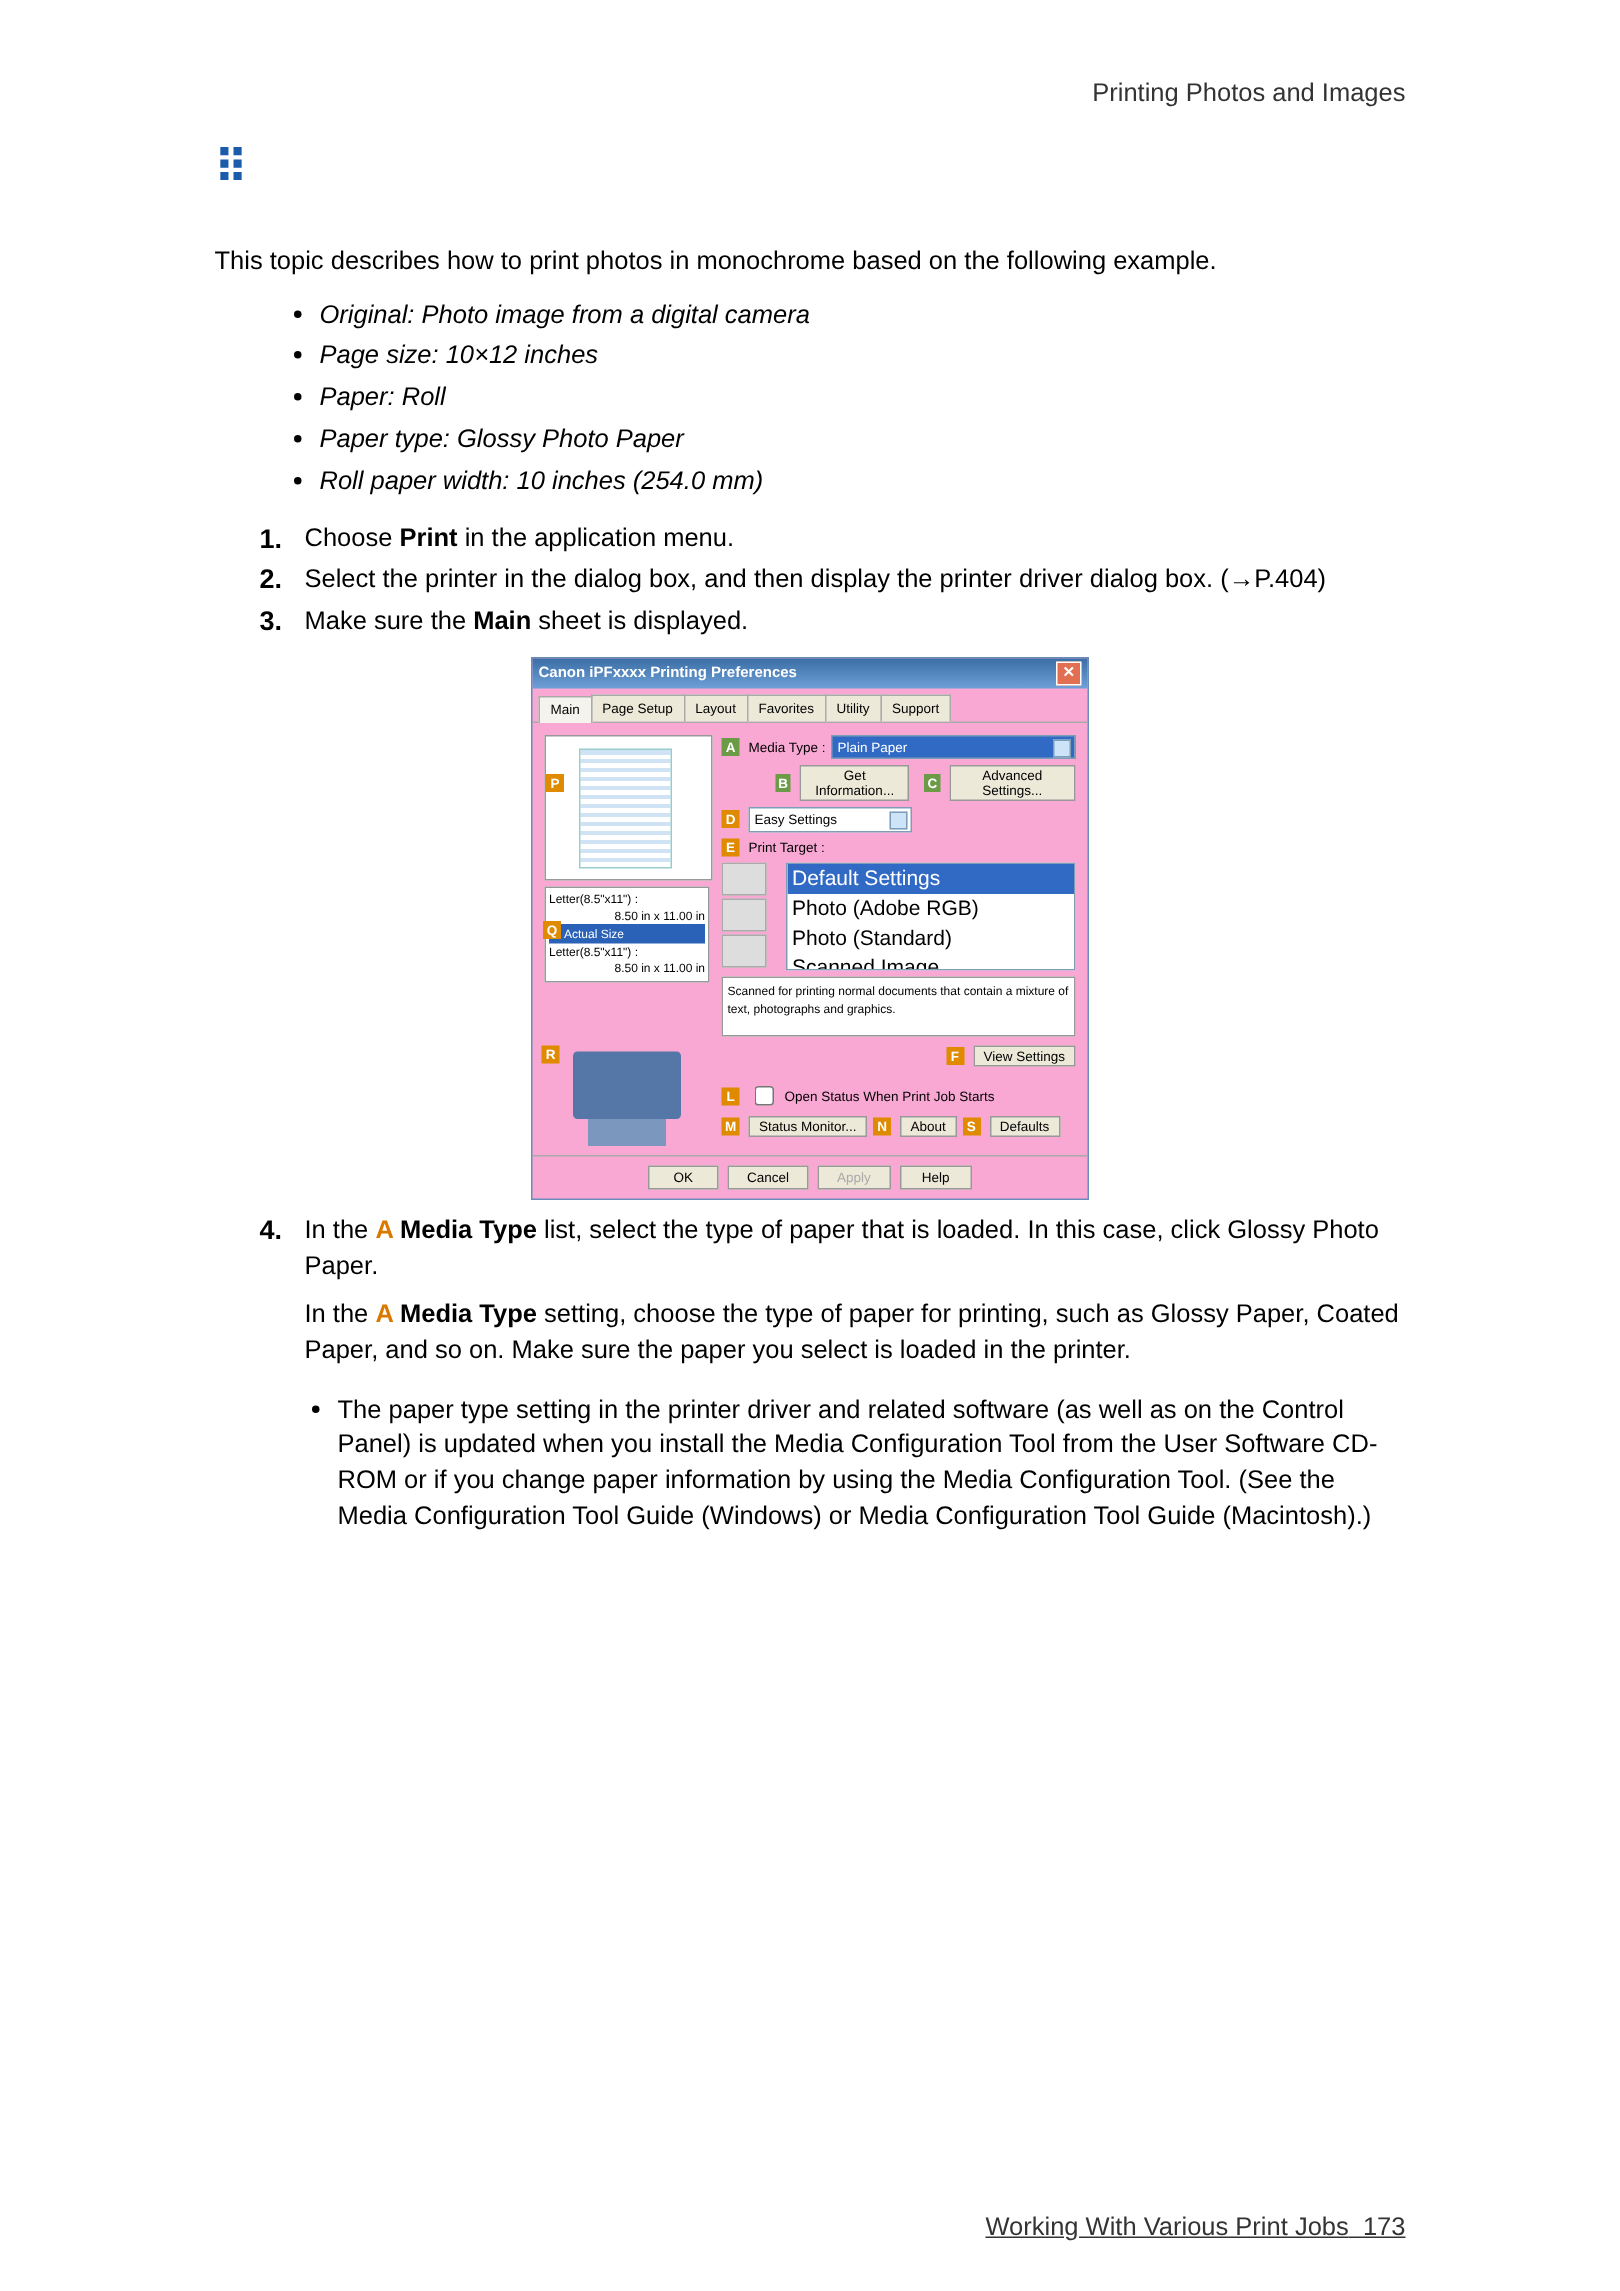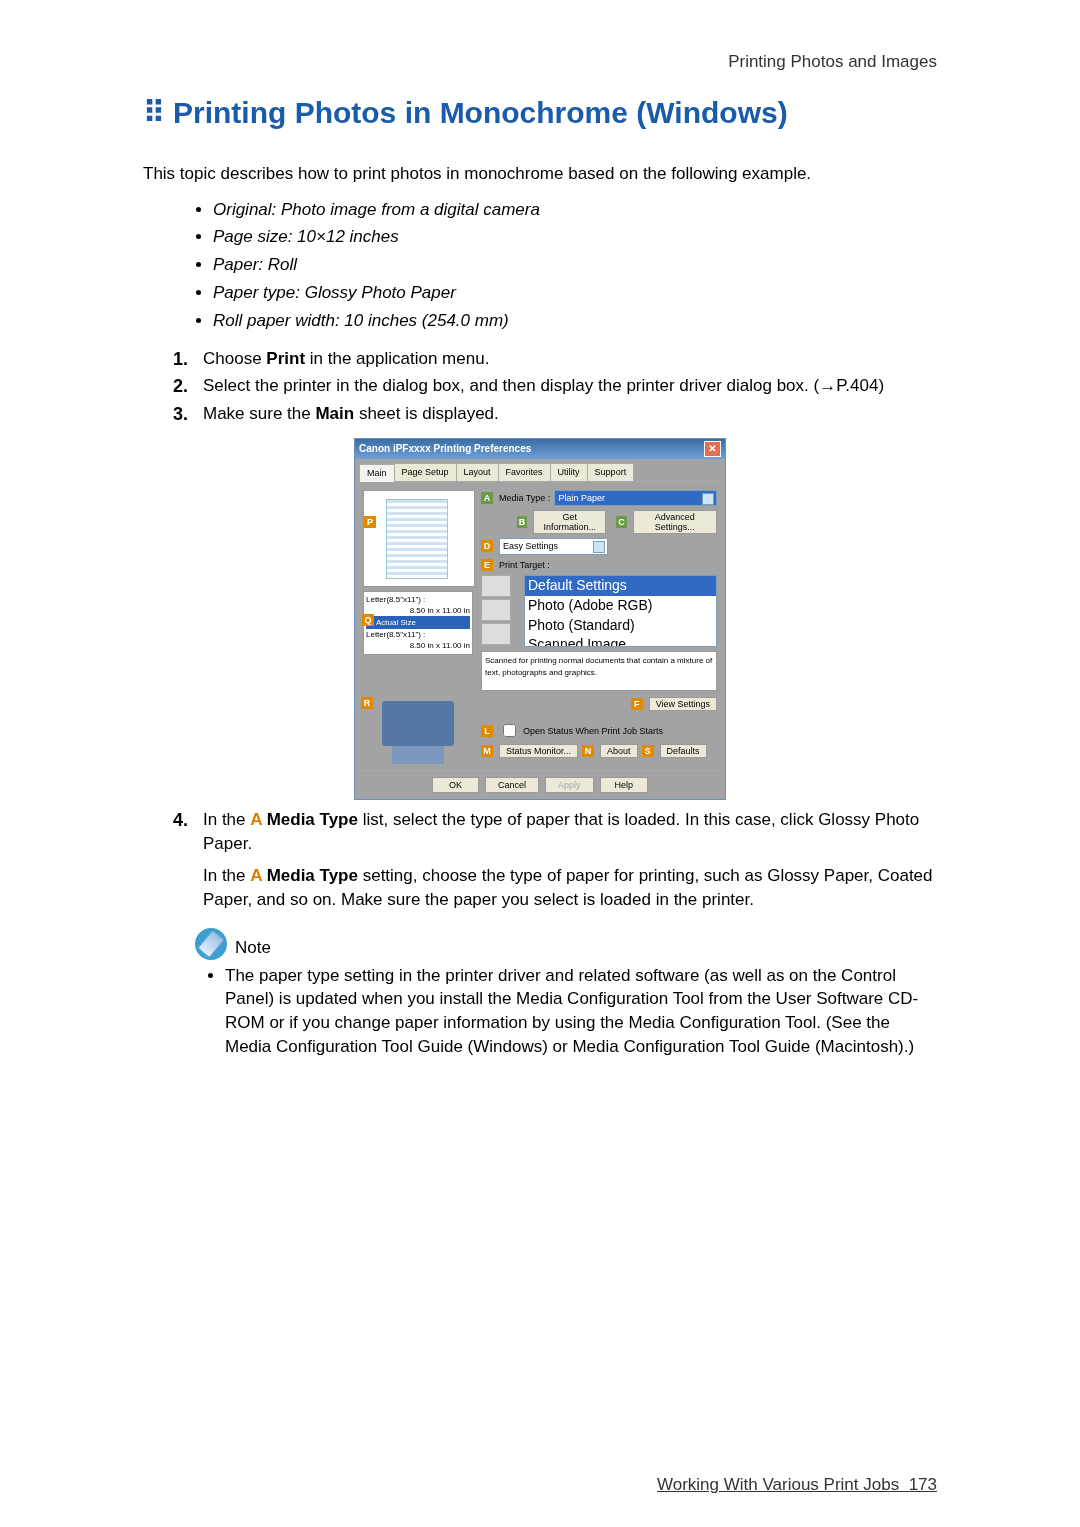--- a/index.html
+++ b/index.html
@@ -69,21 +69,21 @@
     font-size: 18px;
   }
   .dialog-wrap {
     text-align: center;
     margin: 12px 0 8px;
   }
   .dialog {
     display: inline-block;
     width: 370px;
     border: 1px solid #6a8cbb;
-    background: #a3a3a3;
+    background: #f9a8d4;
     text-align: left;
     font-size: 9px;
     font-family: Tahoma, Arial, sans-serif;
   }
   .dialog .titlebar {
     background: linear-gradient(#3a6ea5,#6fa0d8);
     color: #fff;
     padding: 2px 4px;
     display: flex;
     justify-content: space-between;
@@ -254,21 +254,20 @@
   }
 </style>
 </head>
 <body>
 
 <div class="page">
   <div class="header-bar">Printing Photos and Images</div>
 
   <h1>
     <span class="grid-icon">⠿</span>
-    <span>Printing Photos in Monochrome (Windows)</span>
   </h1>
 
   <p class="intro">This topic describes how to print photos in monochrome based on the following example.</p>
 
   <ul class="specs">
     <li>Original: Photo image from a digital camera</li>
     <li>Page size: 10×12 inches</li>
     <li>Paper: Roll</li>
     <li>Paper type: Glossy Photo Paper</li>
     <li>Roll paper width: 10 inches (254.0 mm)</li>
@@ -393,24 +392,20 @@
   <ol class="steps" start="4" style="margin-top:8px;">
     <li>
       <span class="num">4.</span>
       <span>In the </span><span class="refA">A</span><b> Media Type</b><span> list, select the type of paper that is loaded. In this case, click Glossy Photo Paper.</span>
       <div style="height:8px;"></div>
       <span>In the </span><span class="refA">A</span><b> Media Type</b><span> setting, choose the type of paper for printing, such as Glossy Paper, Coated Paper, and so on. Make sure the paper you select is loaded in the printer.</span>
     </li>
   </ol>
 
   <div class="note-block">
-    <div class="note-icon-wrap">
-      <div class="note-icon"></div>
-      <span class="note-label">Note</span>
-    </div>
     <ul>
       <li>The paper type setting in the printer driver and related software (as well as on the Control Panel) is updated when you install the Media Configuration Tool from the User Software CD-ROM or if you change paper information by using the Media Configuration Tool. (See the Media Configuration Tool Guide (Windows) or Media Configuration Tool Guide (Macintosh).)</li>
     </ul>
   </div>
 
   <div class="footer-bar">
     <span>Working With Various Print Jobs</span>&nbsp;&nbsp;<span>173</span>
   </div>
 </div>
 

